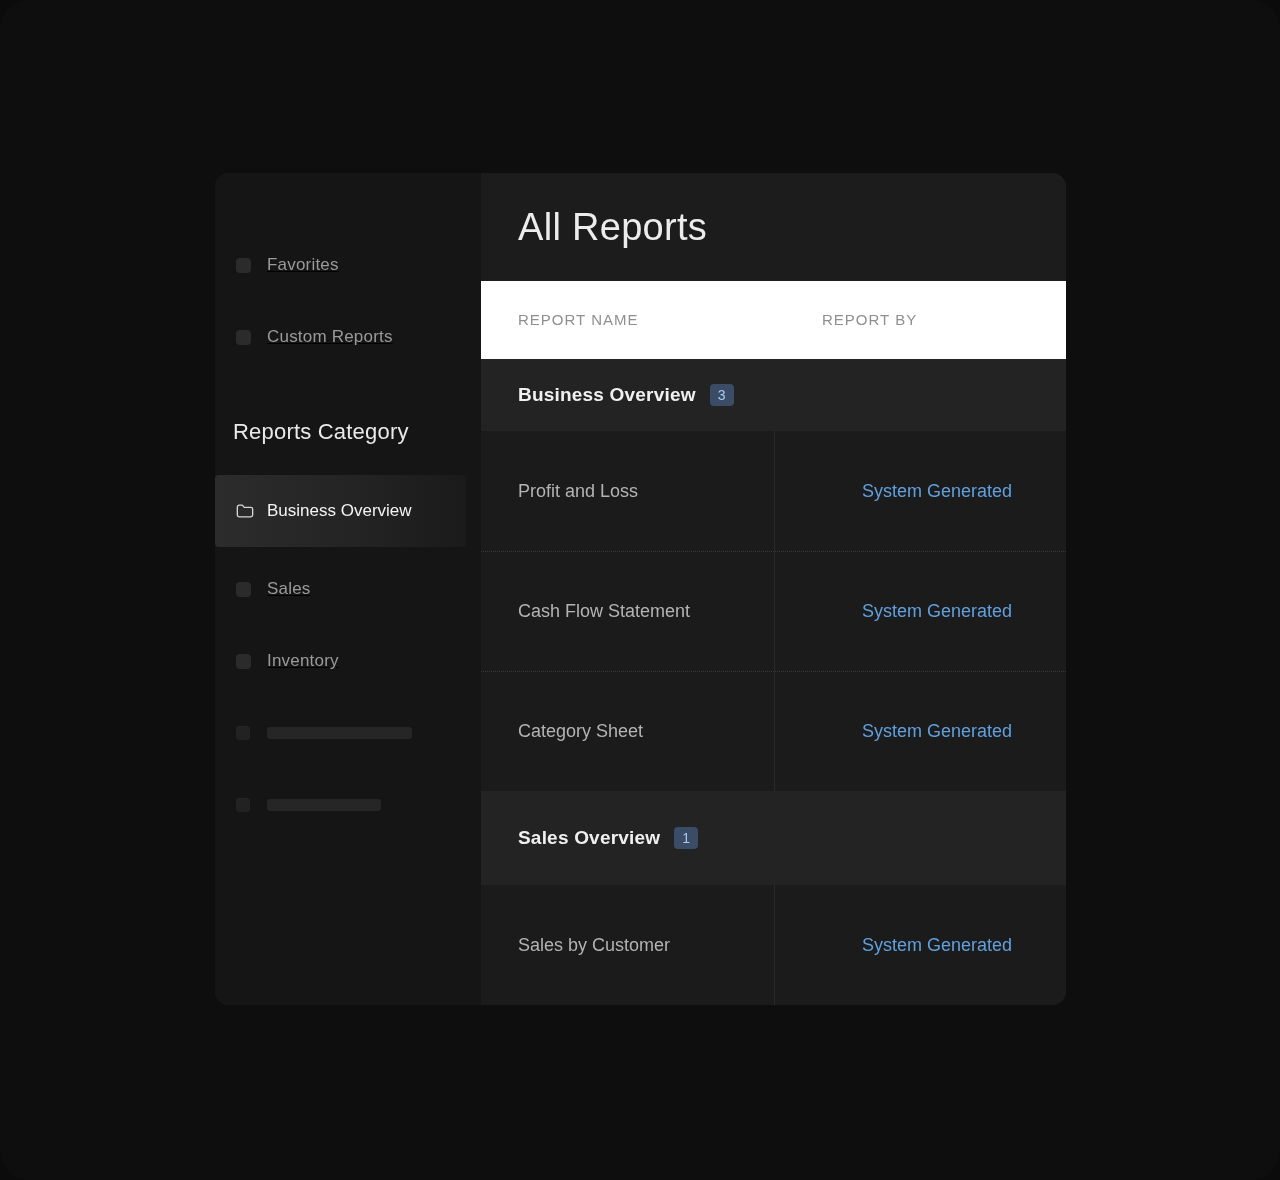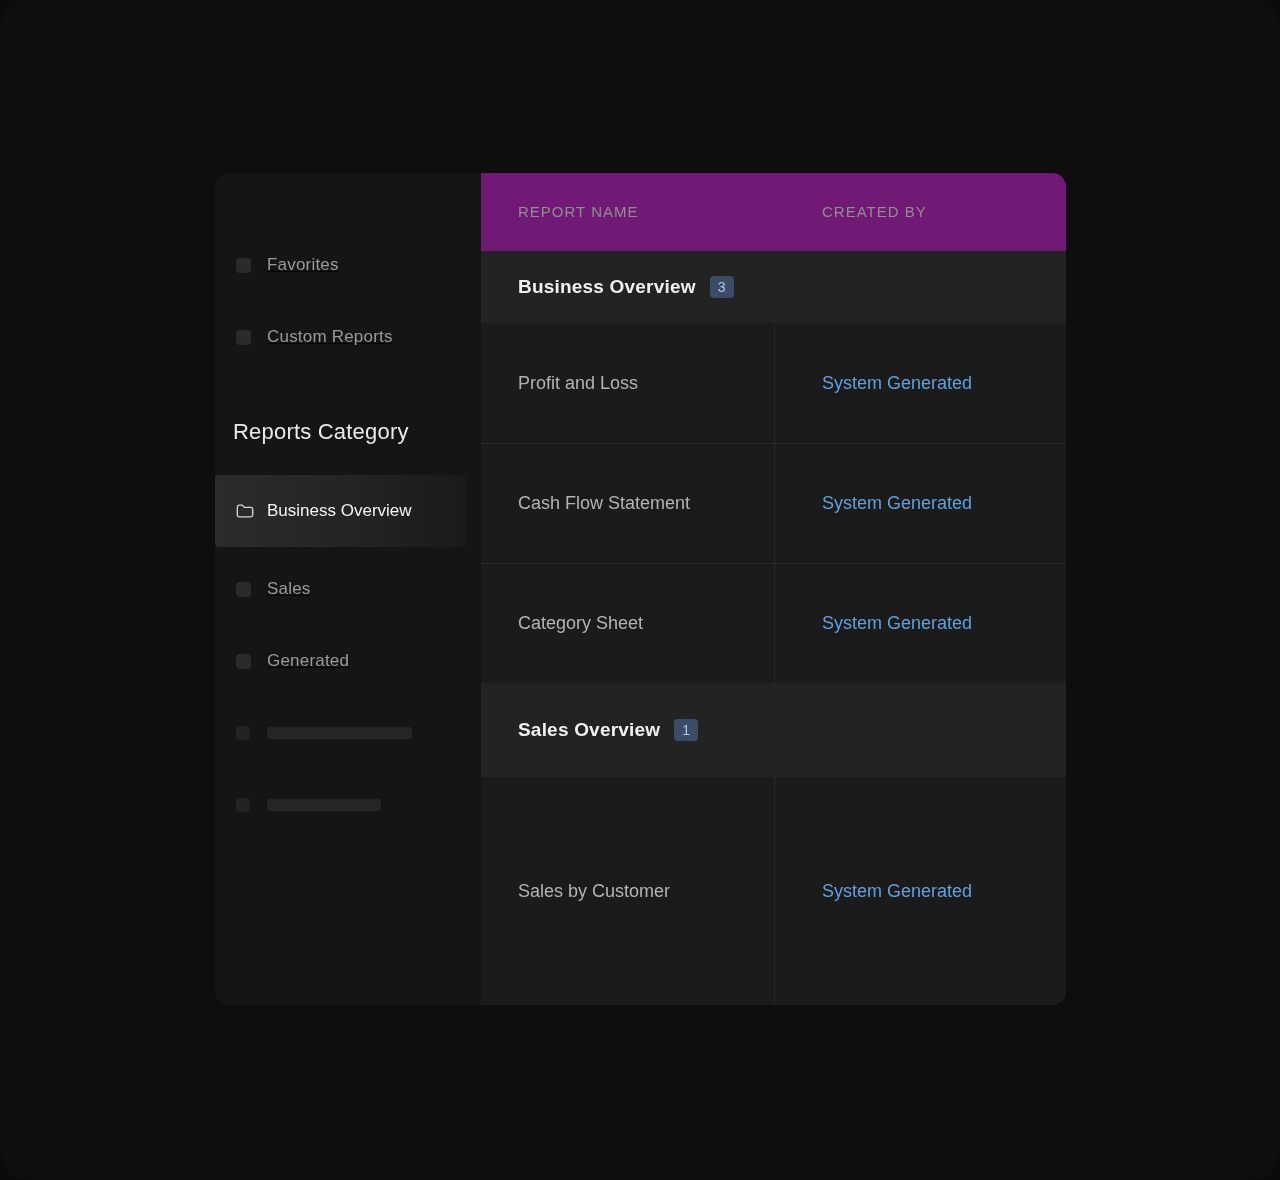--- a/index.html
+++ b/index.html
@@ -28,38 +28,38 @@
   .skel-icon { width:14px; height:14px; border-radius:3px; background:#222222; margin-right:17px; }
   .skel-bar { height:12px; border-radius:3px; background:#262626; }
   .skel-bar.w1 { width:145px; }
   .skel-bar.w2 { width:114px; }
 
   
   .main { flex:1; display:flex; flex-direction:column; background:#1b1b1b; }
   .main-header { height:108px; display:flex; align-items:center; padding-left:37px; background:#1c1c1c; }
   .page-title { font-size:38px; font-weight:400; color:#ececec; letter-spacing:.3px; }
 
-  .table-head { height:78px; display:flex; align-items:center; background:#701a75; }
+  .table-head { height:78px; display:flex; align-items:center; background:#ffffff; }
   .col-name-head { width:294px; padding-left:37px; }
   .col-by-head { flex:1; padding-left:47px; }
   .th-text { font-size:15px; letter-spacing:1px; color:#8f8f8f; }
 
   .group-row { height:72px; display:flex; align-items:center; padding-left:37px; background:#232323; }
   .group-row.g2 { height:94px; }
   .group-name { font-size:19px; font-weight:700; color:#f0f0f0; letter-spacing:.2px; }
   .badge { margin-left:14px; min-width:24px; text-align:center; padding:3px 8px; border-radius:4px;
     background:#3a4c66; color:#a9c9ef; font-size:14px; font-weight:500; }
 
   .trow { height:120px; display:flex; align-items:stretch; background:#1b1b1b; cursor:pointer; }
   .trow + .trow { border-top:1px dotted #383838; }
   .trow.last { flex:1; }
   .cell { display:flex; align-items:center; }
   .cell.name { width:294px; padding-left:37px; border-right:1px solid #2a2a2a; font-size:18px; color:#b3b3b3; }
   .cell.by { flex:1; padding-left:47px; }
-  .link { font-size:18px; color:#61a0dd; text-decoration:none; cursor:pointer; }
+  .link { font-size:18px; color:#61a0dd; text-decoration:none; cursor:pointer;margin-left:40px; }
 </style>
 </head>
 <body>
 
 <div class="canvas">
   <div class="card">
 
     <div class="sidebar">
 
       <div class="side-item">
@@ -82,44 +82,47 @@
         <span class="active-label">Business Overview</span>
       </div>
 
       <div class="side-item below-active">
         <span class="side-icon"></span>
         <span class="side-label">Sales</span>
       </div>
 
       <div class="side-item">
         <span class="side-icon"></span>
-        <span class="side-label">Generated</span>
+        <span class="side-label">Inventory</span>
       </div>
 
       <div class="skeleton-row">
         <span class="skel-icon"></span>
         <span class="skel-bar w1"></span>
       </div>
 
       <div class="skeleton-row">
         <span class="skel-icon"></span>
         <span class="skel-bar w2"></span>
       </div>
 
     </div>
 
     <div class="main">
 
+      <div class="main-header">
+        <div class="page-title">All Reports</div>
+      </div>
 
       <div class="table-head">
         <div class="col-name-head">
           <span class="th-text">REPORT NAME</span>
         </div>
         <div class="col-by-head">
-          <span class="th-text">CREATED BY</span>
+          <span class="th-text">REPORT BY</span>
         </div>
       </div>
 
       <div class="group-row">
         <span class="group-name">Business Overview</span>
         <span class="badge">3</span>
       </div>
 
       <div class="trow">
         <div class="cell name">Profit and Loss</div>

